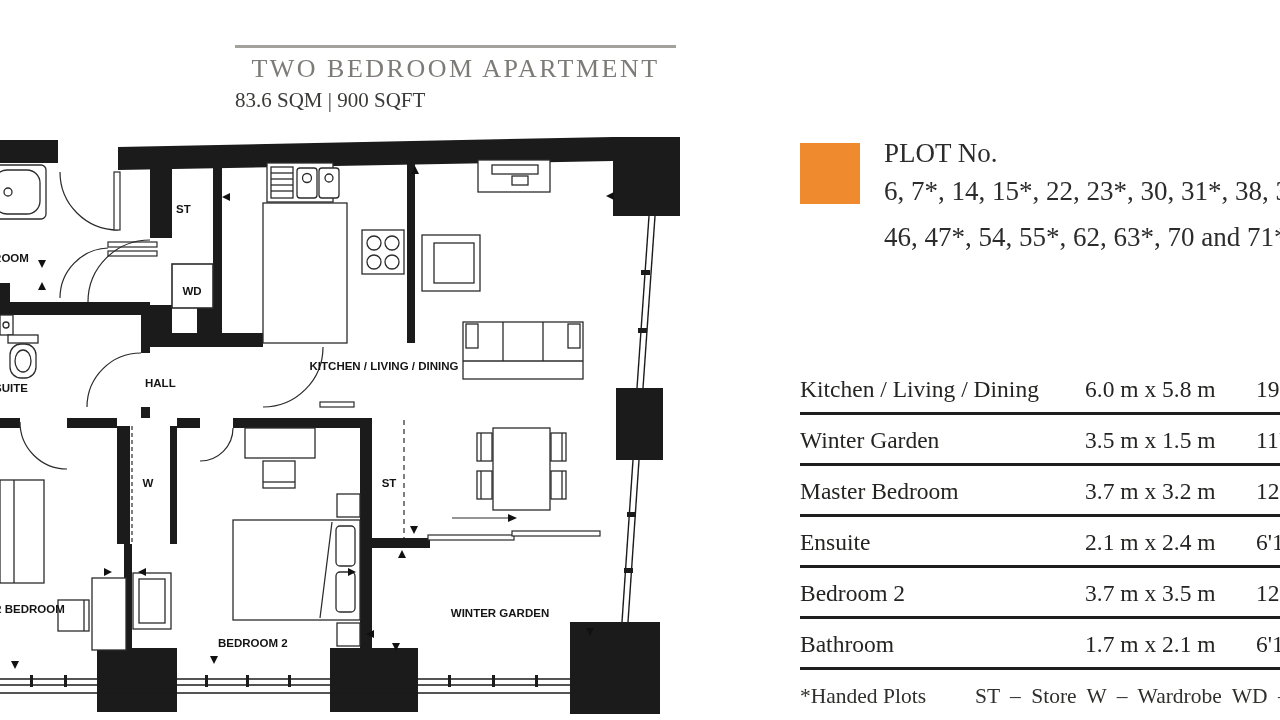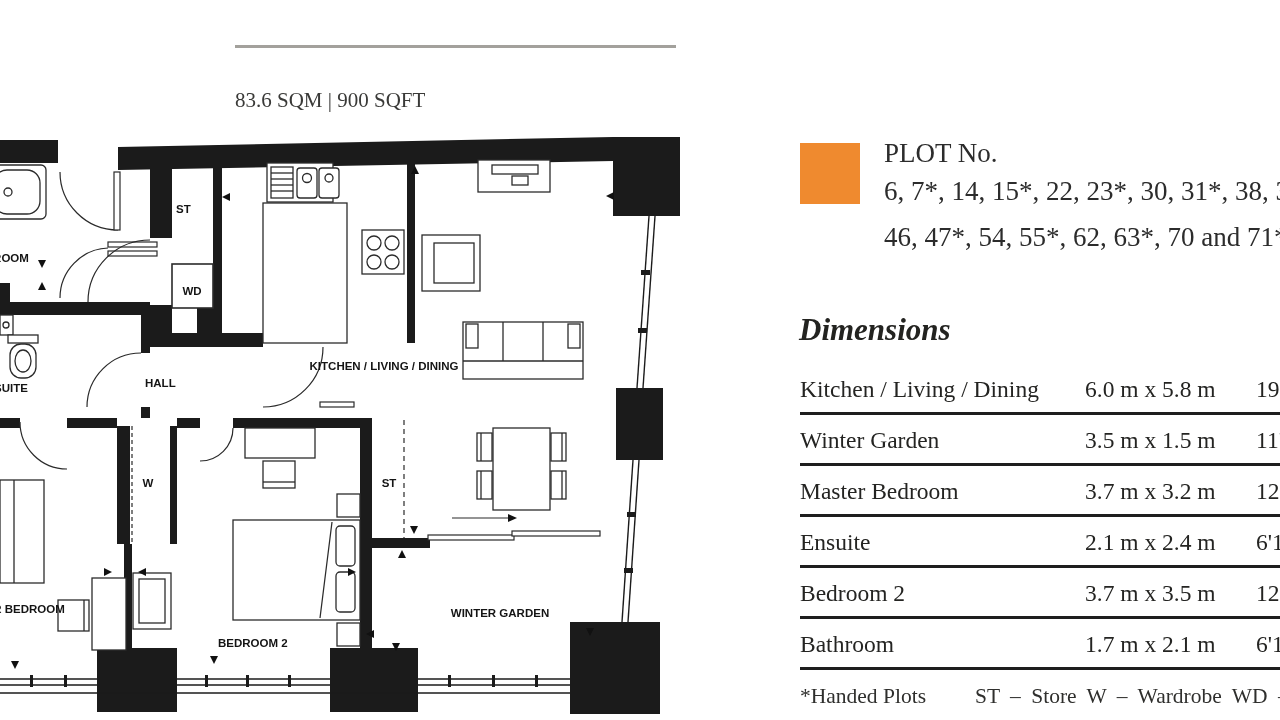--- a/index.html
+++ b/index.html
@@ -24,28 +24,28 @@
   .foot-handed{left:800px;}
   .foot-legend{left:975px;word-spacing:5px;}
   svg text{font-family:"Liberation Sans", sans-serif;font-weight:bold;fill:#141414;}
 </style>
 </head>
 <body>
 
 <div id="page">
 
   <div class="abs title-rule"></div>
+  <div class="abs title">TWO BEDROOM APARTMENT</div>
   <div class="abs subtitle">83.6 SQM | 900 SQFT</div>
 
   <div class="abs swatch" style="background:#EF8A2F;"></div>
   <div class="abs plot-label">PLOT No.</div>
   <div class="abs plot-line1">6, 7*, 14, 15*, 22, 23*, 30, 31*, 38, 39*</div>
   <div class="abs plot-line2">46, 47*, 54, 55*, 62, 63*, 70 and 71*</div>
 
-  <div class="abs dim-head">Dimensions</div>
 
   <div class="abs dim-table">
     <div class="dim-row">
       <span class="c-room">Kitchen / Living / Dining</span>
       <span class="c-metric">6.0 m x 5.8 m</span>
       <span class="c-imperial">19'8" x 19'0"</span>
     </div>
     <div class="dim-row">
       <span class="c-room">Winter Garden</span>
       <span class="c-metric">3.5 m x 1.5 m</span>

